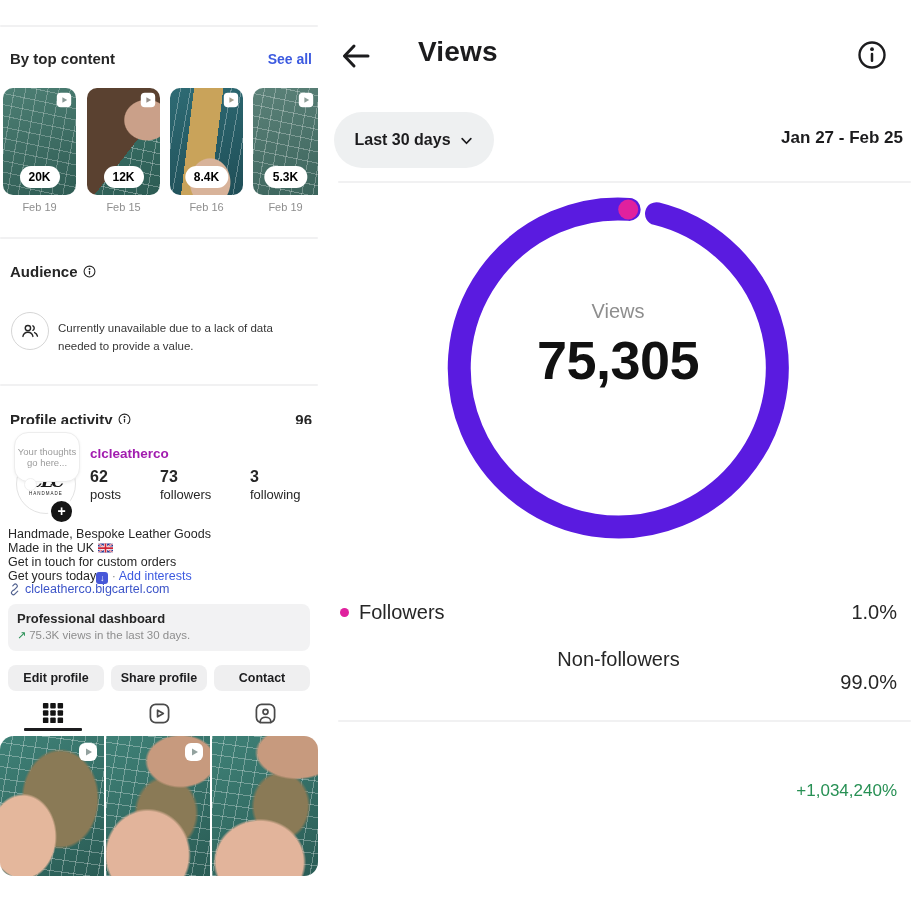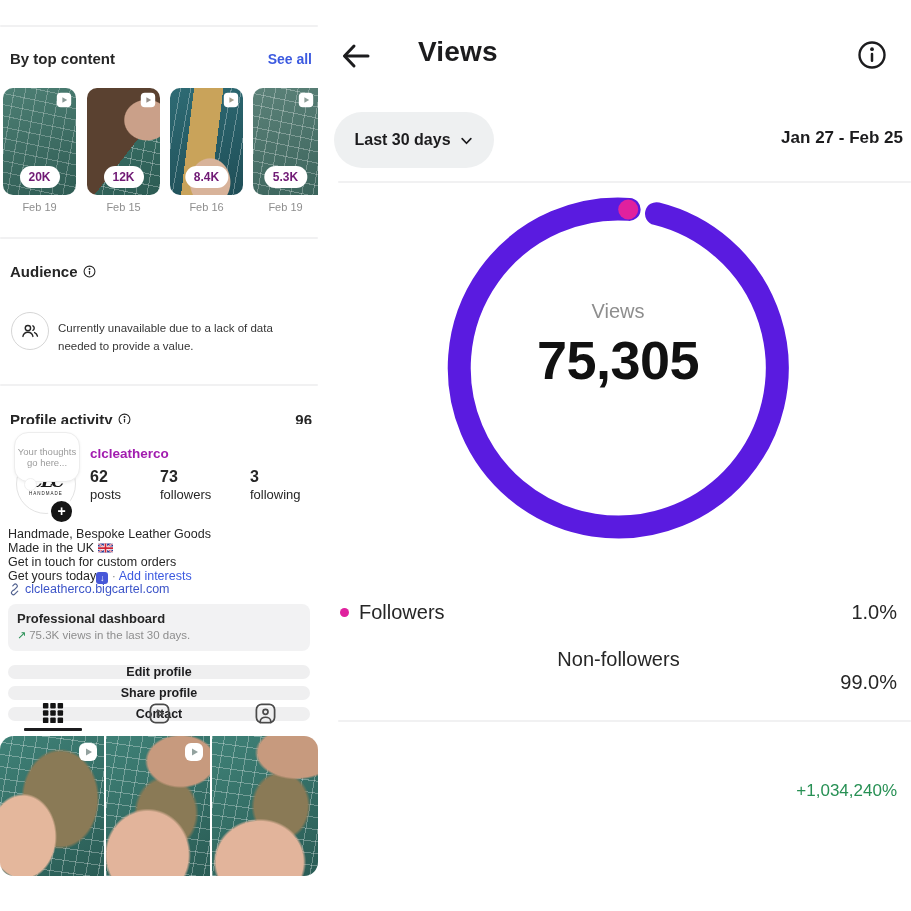--- a/index.html
+++ b/index.html
@@ -13,21 +13,21 @@
 
   
   #left{position:absolute;left:0;top:0;width:318px;height:911px;background:#fff;}
   .lp-head{position:absolute;left:10px;right:6px;display:flex;justify-content:space-between;align-items:baseline;}
   .sec-title{font-size:15px;font-weight:700;color:#262626;display:flex;align-items:center;gap:5px;}
   .see-all{font-size:14px;font-weight:700;color:#3c5ae0;cursor:pointer;}
   .info-ic{display:inline-block;width:13px;height:13px;}
   .thumb{position:absolute;top:0;height:107px;border-radius:10px;overflow:hidden;cursor:pointer;}
   .thumb .reel{position:absolute;top:4px;right:4px;width:16px;height:16px;}
   .pill{position:absolute;left:50%;transform:translateX(-50%);bottom:7px;background:#fff;border-radius:999px;
-        padding:4px 9px;font-size:12px;font-weight:700;color:#701a75;white-space:nowrap;}
+        padding:4px 9px;font-size:12px;font-weight:700;color:#000000;white-space:nowrap;}
   .mat{
     background:
       repeating-linear-gradient(100deg, rgba(255,255,255,.25) 0 1px, transparent 1px 11px),
       repeating-linear-gradient(12deg, rgba(255,255,255,.25) 0 1px, transparent 1px 11px),
       linear-gradient(160deg,#4d7f74,#2f5c54);
   }
   .date-lbl{font-size:11px;color:#8e8e8e;text-align:center;}
   .aud-icon{position:absolute;width:36px;height:36px;border:1px solid #d6d6d6;border-radius:50%;
             display:flex;align-items:center;justify-content:center;}
   .aud-msg{position:absolute;font-size:11.5px;line-height:1.55;color:#363636;}
@@ -234,21 +234,21 @@
       <span>clcleatherco.bigcartel.com</span>
     </div>
 
     <div class="dash" style="top:180px;">
       <div class="t">Professional dashboard</div>
       <div class="s">
         <span class="ga">↗</span><span>75.3K views in the last 30 days.</span>
       </div>
     </div>
 
-    <div class="btnrow" style="top:241px;flex-direction:column;">
+    <div class="btnrow" style="top:241px;">
       <div class="gbtn">Edit profile</div>
       <div class="gbtn">Share profile</div>
       <div class="gbtn">Contact</div>
     </div>
 
     <div class="tabs" style="top:274px;">
       <div class="tab">
         <svg width="22" height="22" viewBox="0 0 24 24">
           <g fill="#141414">
             <rect x="1" y="1" width="6" height="6" rx="1"></rect>

